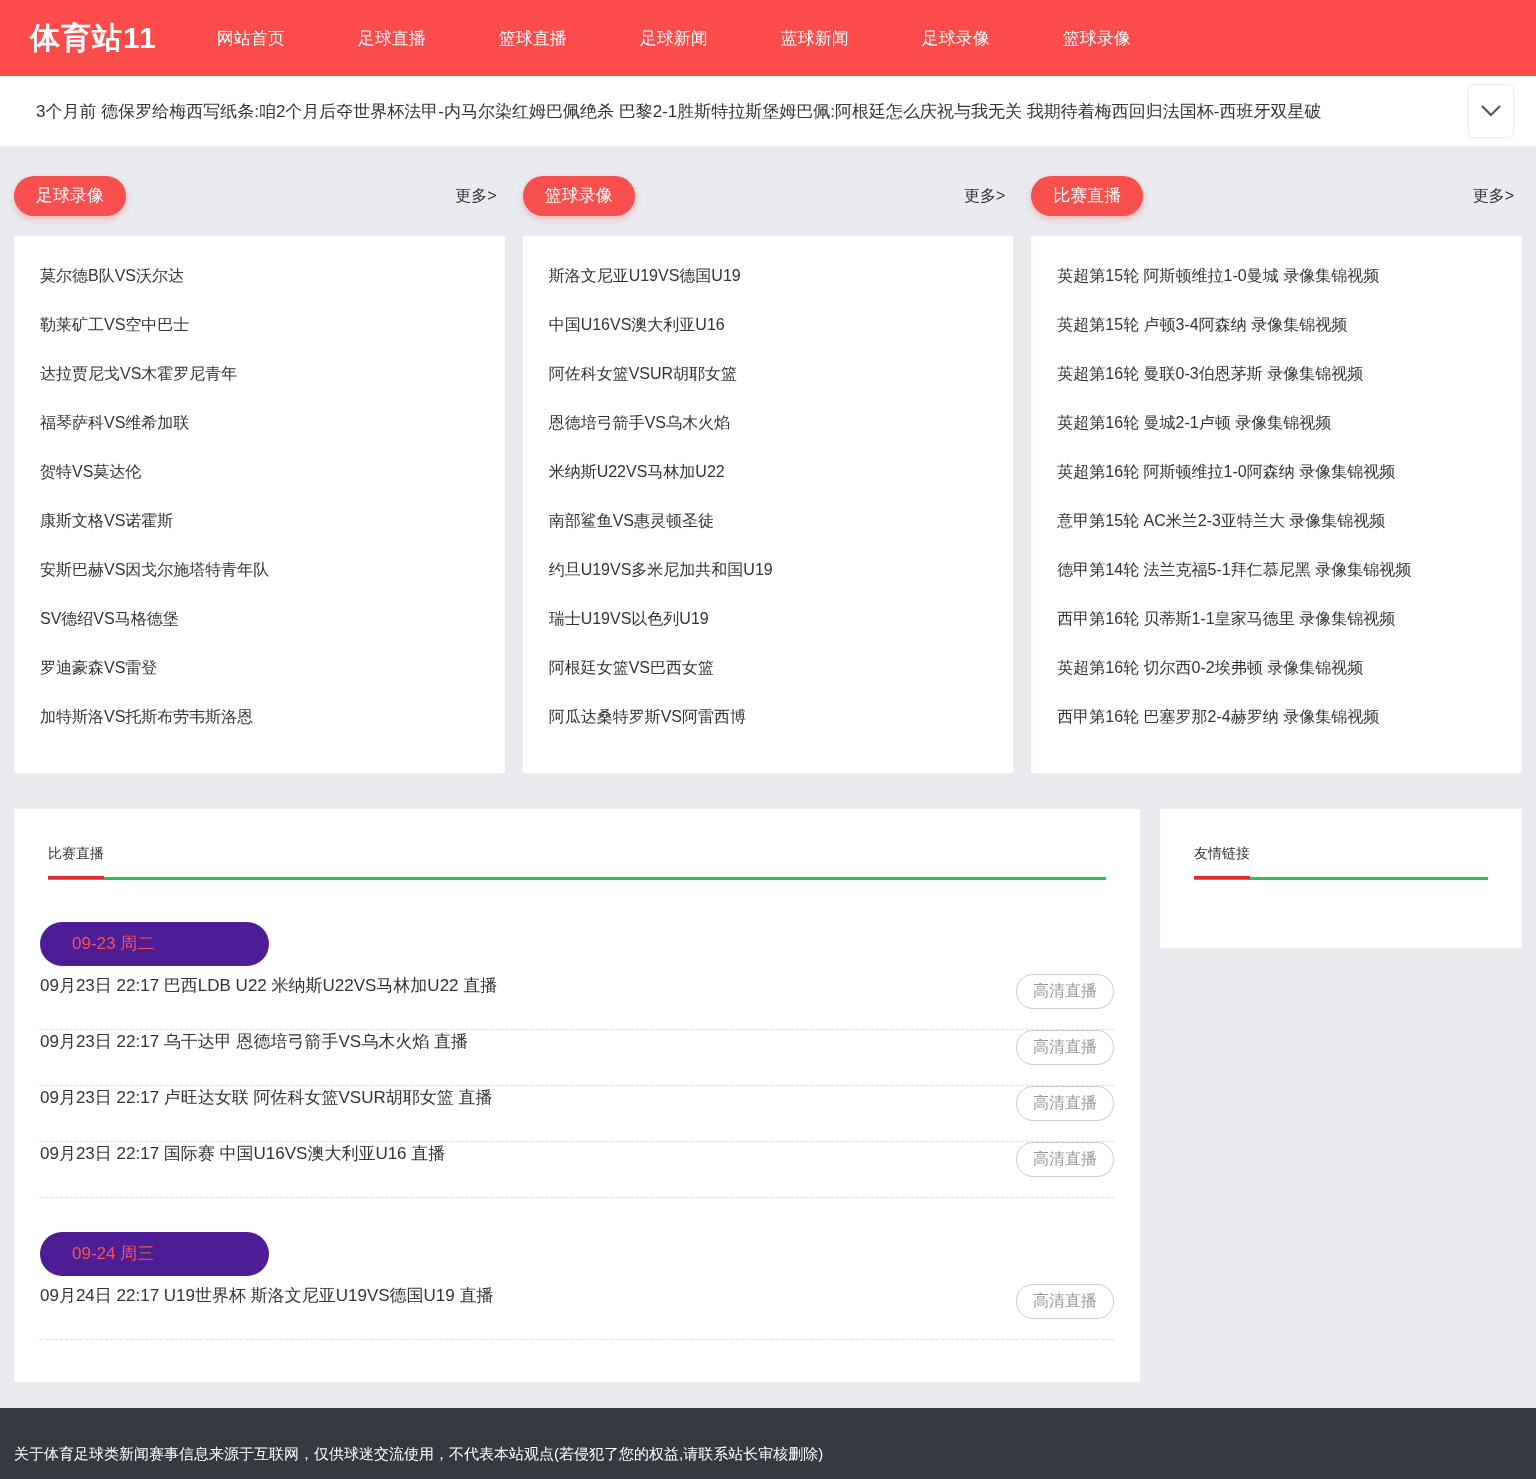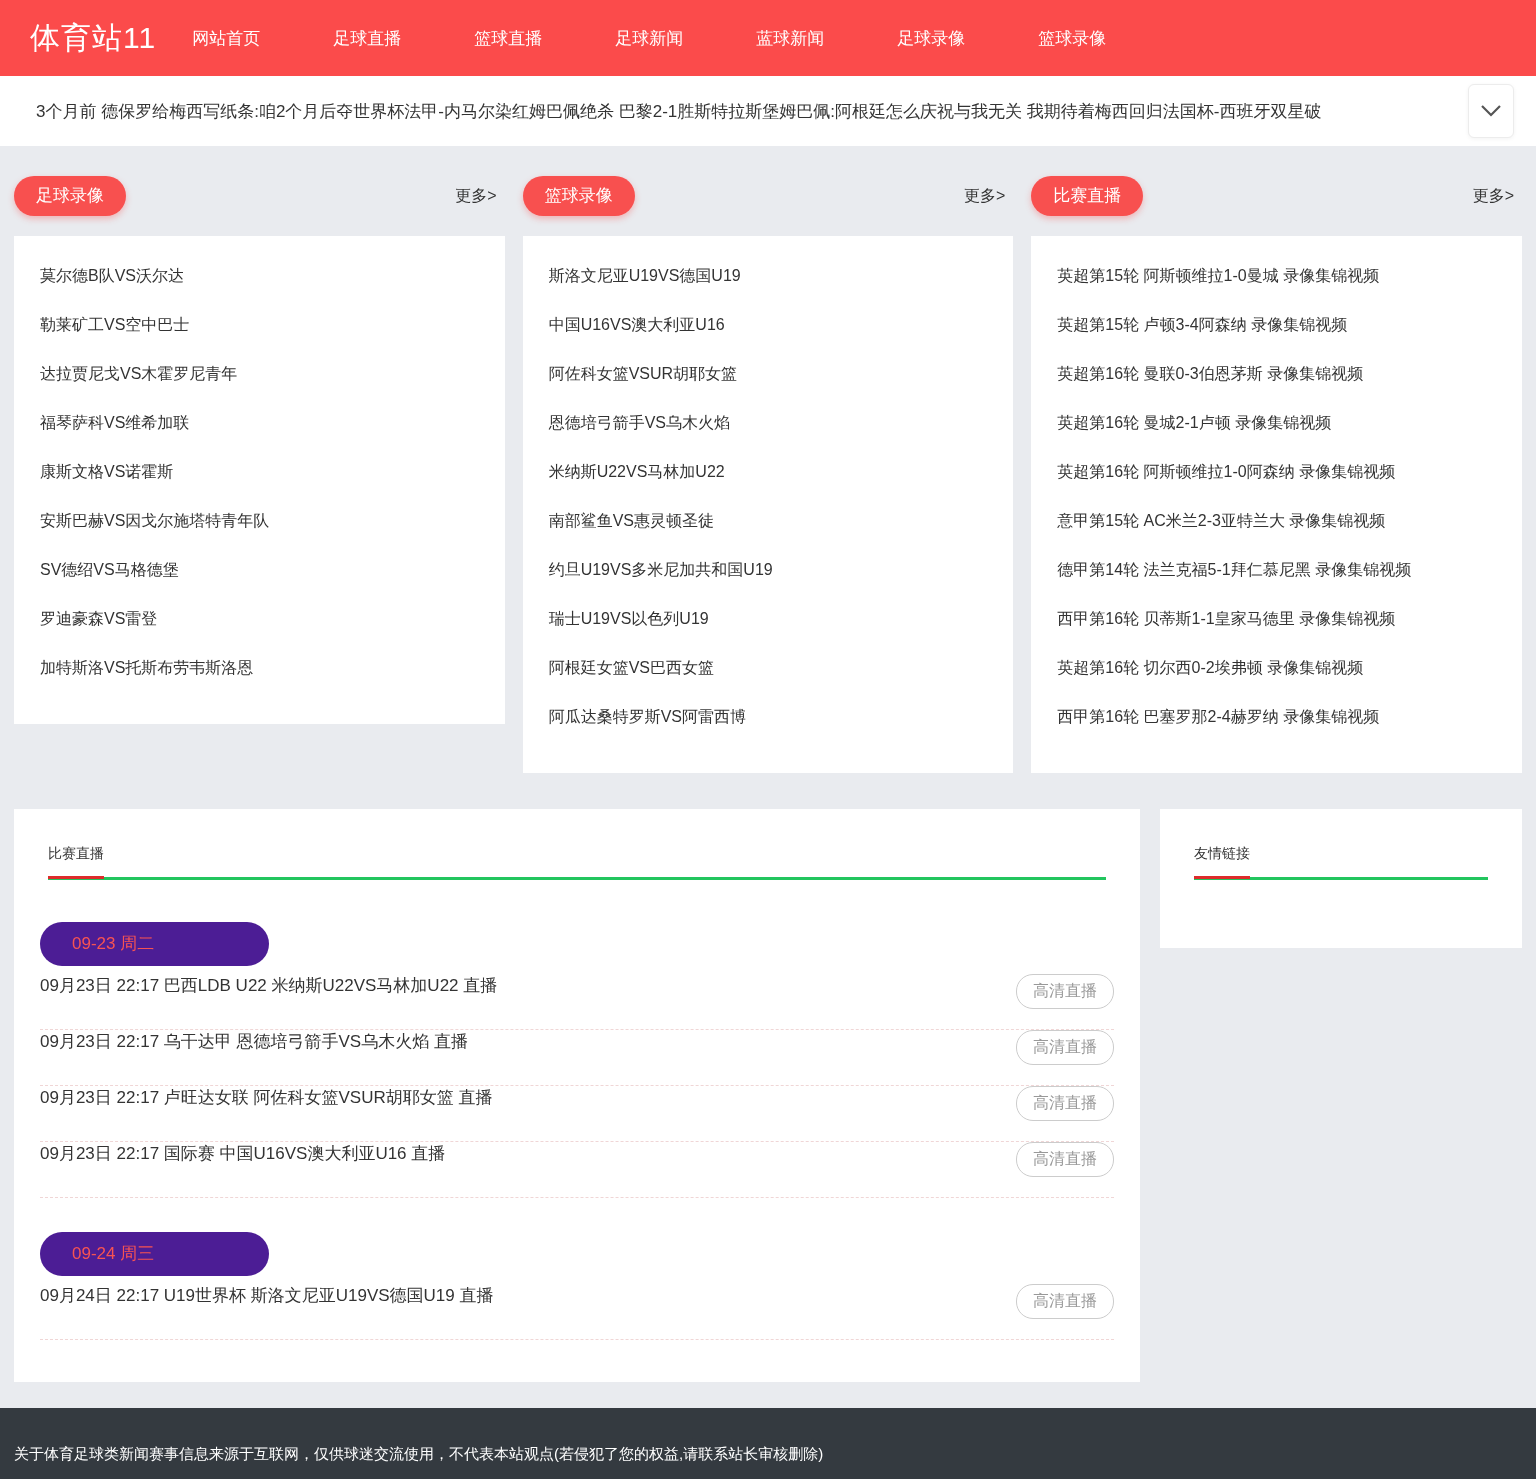--- a/index.html
+++ b/index.html
@@ -17,23 +17,23 @@
   .site-header {
     background:#fb4b4b;
     height:76px;
     display:flex;
     align-items:center;
     padding:0 30px;
   }
   .logo {
     color:#fff;
     font-size:30px;
-    font-weight:normal;
+    font-weight:bold;
     letter-spacing:1px;
-    margin-right:36px;
+    margin-right:60px;
     text-decoration:none;
   }
   .main-nav { display:flex; gap:73px; }
   .main-nav a {
     color:#fff;
     font-size:17px;
     text-decoration:none;
     white-space:nowrap;
   }
 
@@ -224,20 +224,23 @@
             <li>
               <a>勒莱矿工VS空中巴士</a>
             </li>
             <li>
               <a>达拉贾尼戈VS木霍罗尼青年</a>
             </li>
             <li>
               <a>福琴萨科VS维希加联</a>
             </li>
             <li>
+              <a>贺特VS莫达伦</a>
+            </li>
+            <li>
               <a>康斯文格VS诺霍斯</a>
             </li>
             <li>
               <a>安斯巴赫VS因戈尔施塔特青年队</a>
             </li>
             <li>
               <a>SV德绍VS马格德堡</a>
             </li>
             <li>
               <a>罗迪豪森VS雷登</a>

